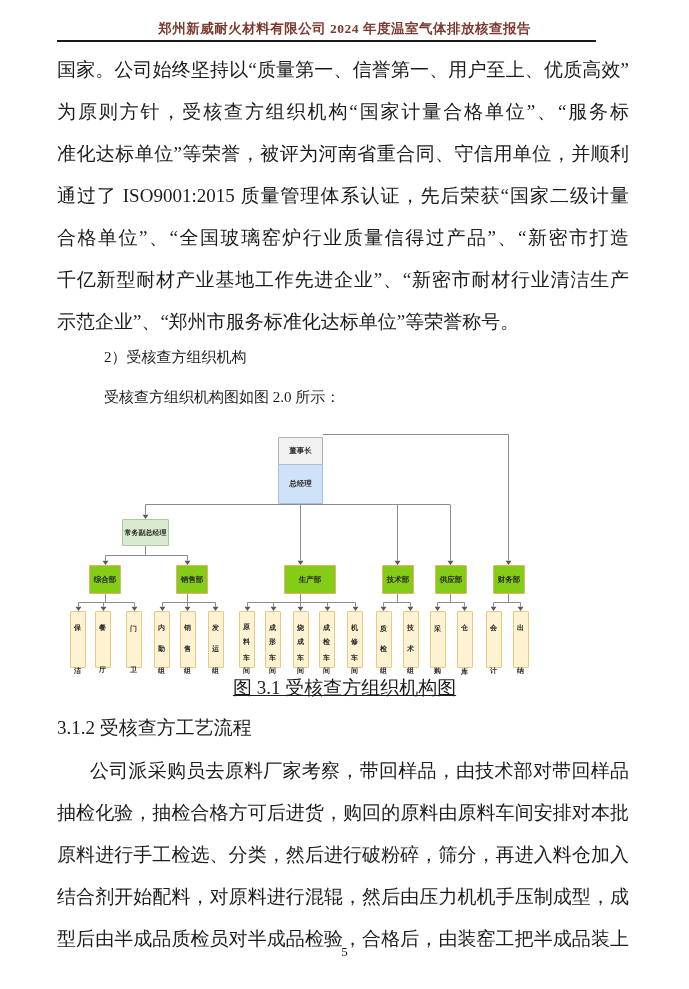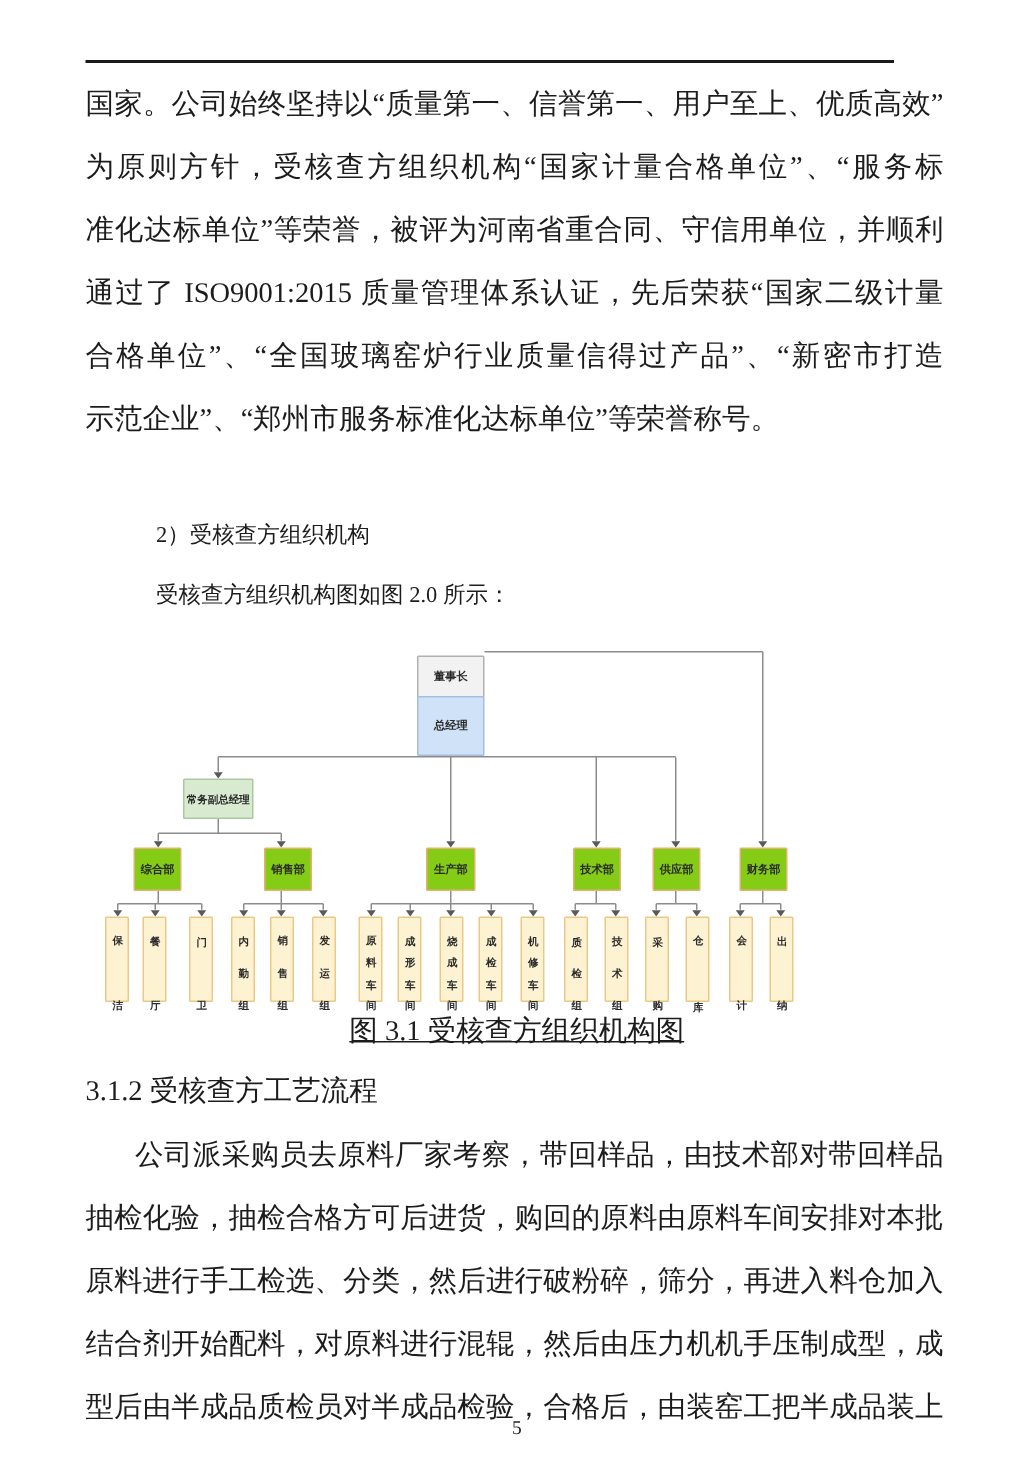--- a/index.html
+++ b/index.html
@@ -46,28 +46,30 @@
     text-align:justify;text-align-last:justify;
     padding:6px 3px 6px 0;font-size:7px;font-weight:700;
     background:#fdf2d2;border:1px solid #e9c985;border-radius:1px;
   }
 </style>
 </head>
 <body>
 
 <div id="page">
 
+  <div class="hdr">郑州新威耐火材料有限公司 2024 年度温室气体排放核查报告</div>
   <div class="hdr-rule"></div>
 
   <div class="tblock" style="top:49px;">
     <div class="bodyline">国家。公司始终坚持以“质量第一、信誉第一、用户至上、优质高效”</div>
     <div class="bodyline">为原则方针，受核查方组织机构“国家计量合格单位”、“服务标</div>
     <div class="bodyline">准化达标单位”等荣誉，被评为河南省重合同、守信用单位，并顺利</div>
     <div class="bodyline">通过了 ISO9001:2015 质量管理体系认证，先后荣获“国家二级计量</div>
     <div class="bodyline">合格单位”、“全国玻璃窑炉行业质量信得过产品”、“新密市打造</div>
+    <div class="bodyline">千亿新型耐材产业基地工作先进企业”、“新密市耐材行业清洁生产</div>
     <div class="bodyline lastline">示范企业”、“郑州市服务标准化达标单位”等荣誉称号。</div>
   </div>
 
   <div class="soloframe" style="top:346px;">2）受核查方组织机构</div>
   <div class="soloframe" style="top:386px;">受核查方组织机构图如图 2.0 所示：</div>
 
   <div id="chart">
     <svg width="470" height="256" viewBox="0 0 470 256">
       <path fill="none" stroke="#8c8c8c" stroke-width="1" d="
         M240.5 35 V46
@@ -92,21 +94,21 @@
         M433.5 188.5 V192.5 M460.5 188.5 V192.5"></path>
       <path id="org-arrows" fill="#595959" d="M237.5 45.8 L243.5 45.8 L240.5 50 Z M82.5 100.8 L88.5 100.8 L85.5 105 Z M42.5 146.8 L48.5 146.8 L45.5 151 Z M124.5 146.8 L130.5 146.8 L127.5 151 Z M237.5 146.8 L243.5 146.8 L240.5 151 Z M334.5 146.8 L340.5 146.8 L337.5 151 Z M387.5 146.8 L393.5 146.8 L390.5 151 Z M445.5 146.8 L451.5 146.8 L448.5 151 Z M15.5 192.8 L21.5 192.8 L18.5 197 Z M40.5 192.8 L46.5 192.8 L43.5 197 Z M71.5 192.8 L77.5 192.8 L74.5 197 Z M99.5 192.8 L105.5 192.8 L102.5 197 Z M124.5 192.8 L130.5 192.8 L127.5 197 Z M152.5 192.8 L158.5 192.8 L155.5 197 Z M184.5 192.8 L190.5 192.8 L187.5 197 Z M210.5 192.8 L216.5 192.8 L213.5 197 Z M237.5 192.8 L243.5 192.8 L240.5 197 Z M264.5 192.8 L270.5 192.8 L267.5 197 Z M292.5 192.8 L298.5 192.8 L295.5 197 Z M320.5 192.8 L326.5 192.8 L323.5 197 Z M347.5 192.8 L353.5 192.8 L350.5 197 Z M374.5 192.8 L380.5 192.8 L377.5 197 Z M401.5 192.8 L407.5 192.8 L404.5 197 Z M430.5 192.8 L436.5 192.8 L433.5 197 Z M457.5 192.8 L463.5 192.8 L460.5 197 Z"></path>
     </svg>
 
     <div class="node n-chair">董事长</div>
     <div class="node n-gm">总经理</div>
     <div class="node n-dgm">常务副总经理</div>
 
     <div class="node n-dept" style="left:29px;">综合部</div>
     <div class="node n-dept" style="left:116px;">销售部</div>
-    <div class="node n-dept" style="left:224px;width:33px;">生产部</div>
+    <div class="node n-dept" style="left:224px;width:52px;">生产部</div>
     <div class="node n-dept" style="left:322px;">技术部</div>
     <div class="node n-dept" style="left:375px;">供应部</div>
     <div class="node n-dept" style="left:433px;">财务部</div>
 
     <div class="n-unit" style="left:10px;">保洁</div>
     <div class="n-unit" style="left:35px;">餐厅</div>
     <div class="n-unit" style="left:66px;">门卫</div>
     <div class="n-unit" style="left:94px;">内勤组</div>
     <div class="n-unit" style="left:120px;">销售组</div>
     <div class="n-unit" style="left:148px;">发运组</div>

